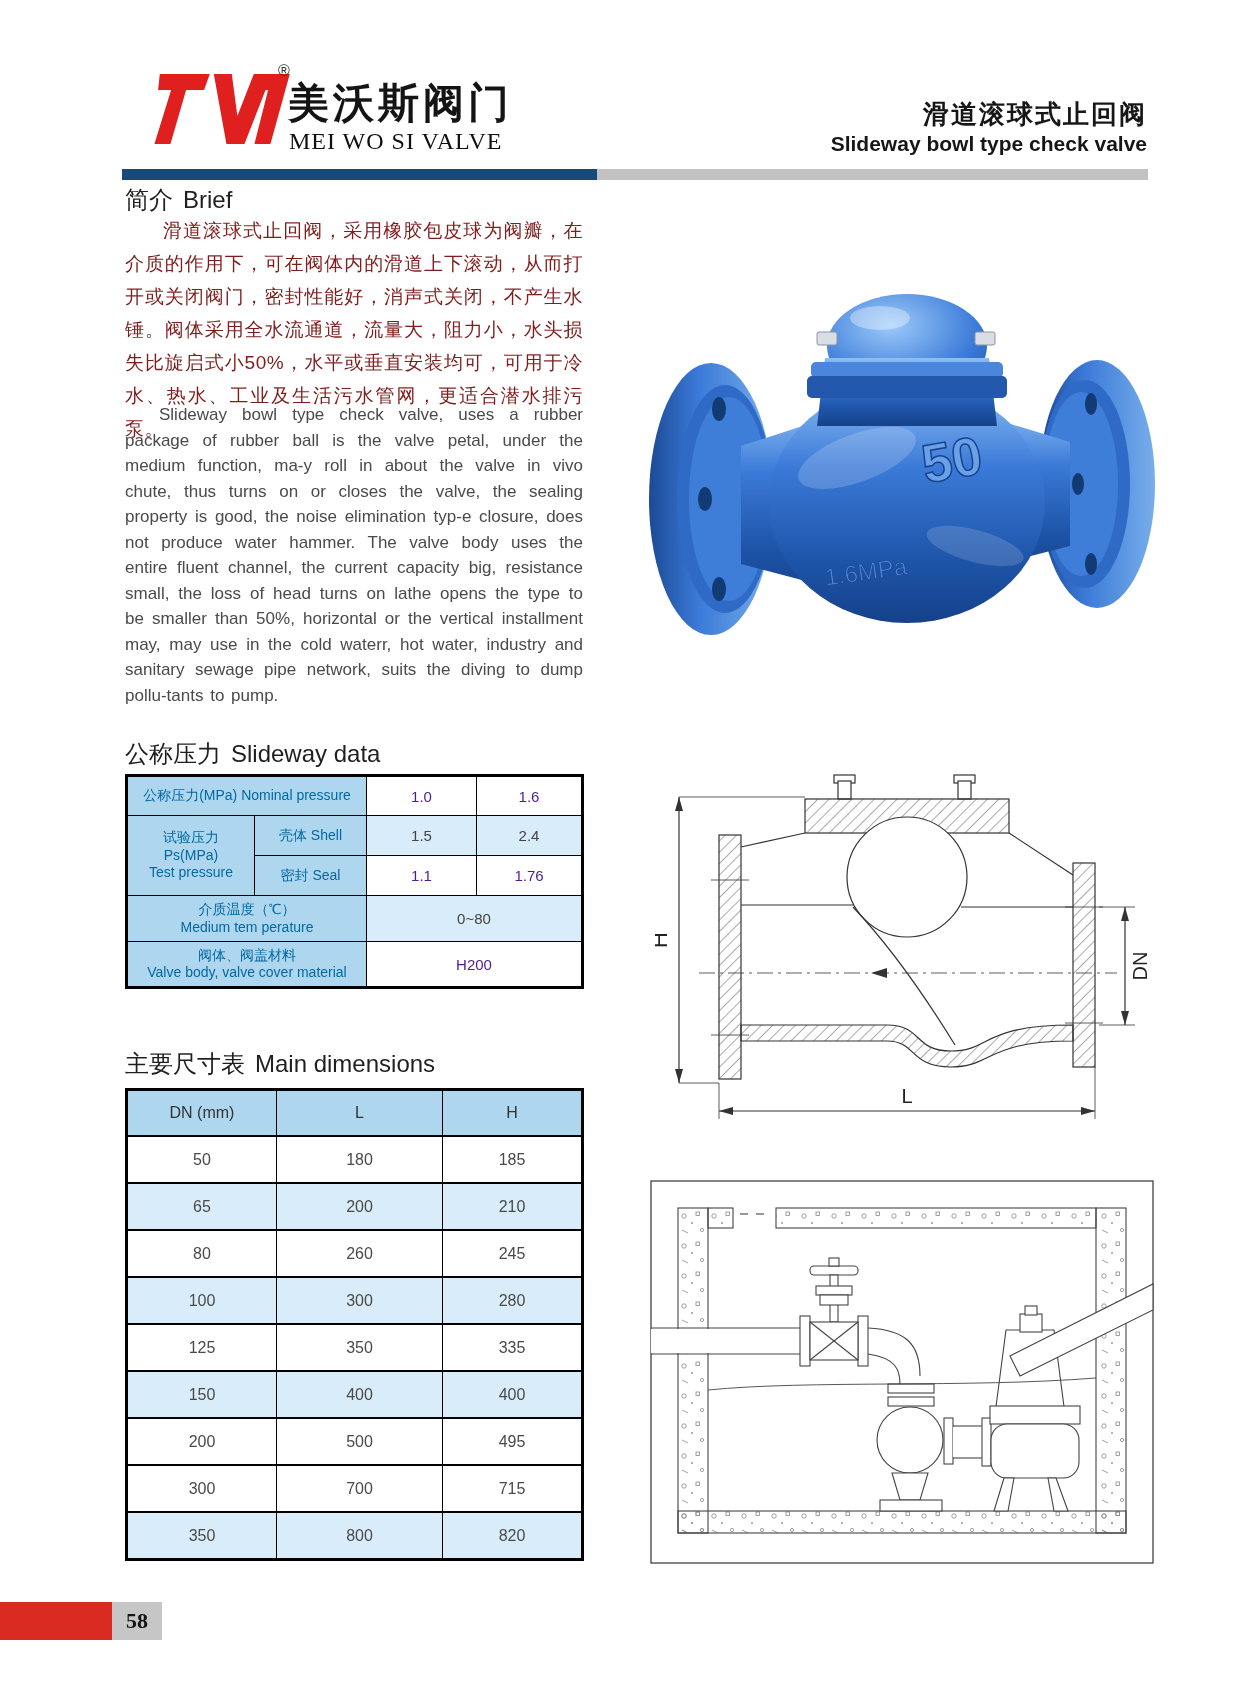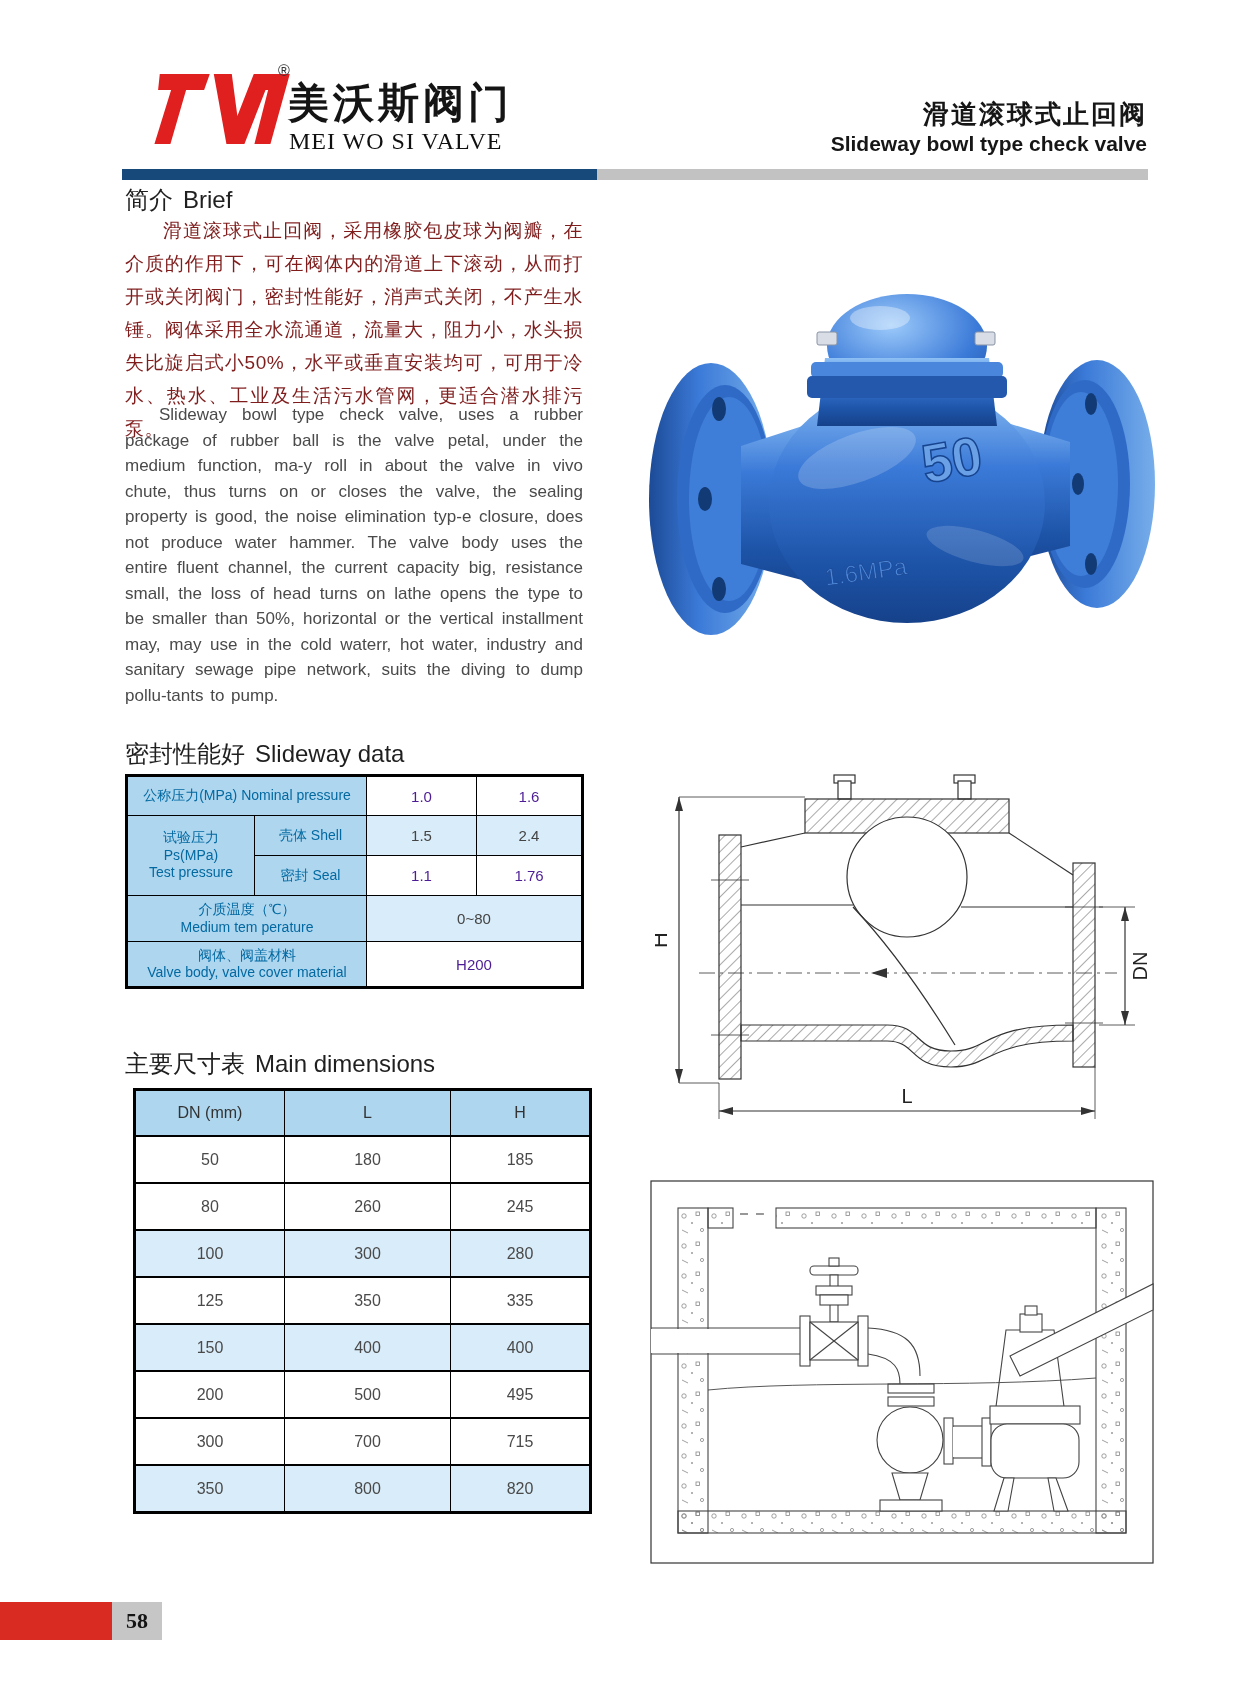--- a/index.html
+++ b/index.html
@@ -30,21 +30,21 @@
   table{border-collapse:collapse;table-layout:fixed;}
   .tech-table{position:absolute;left:125px;top:774px;width:456px;border:3px solid #000;}
   .tech-table td{border:1px solid #000;text-align:center;vertical-align:middle;
                  font-size:15px;color:#0369a1;padding:2px;}
   .tech-table td.lbl{background:#aed6ef;font-size:14px;line-height:1.25;}
   .tech-table td.vwhite{background:#ffffff;color:#4c1d95;}
   .tech-table td.vblue{background:#d9ecf9;color:#444;margin-left:44px;}
   .tech-table tr.r1{height:40px;} .tech-table tr.r2{height:40px;} .tech-table tr.r3{height:40px;}
   .tech-table tr.r4{height:46px;} .tech-table tr.r5{height:46px;}
 
-  .dims-table{position:absolute;left:125px;top:1088px;width:456px;border:3px solid #000;margin-left:8px;}
+  .dims-table{position:absolute;left:125px;top:1088px;width:456px;border:3px solid #000;}
   .dims-table td{border:1px solid #000;border-top-width:2px;text-align:center;
                  vertical-align:middle;font-size:16px;color:#4a4a4a;height:43px;}
   .dims-table tr.hdr td{background:#aed6ef;color:#333;height:42px;border-bottom-width:2px;}
   .dims-table tr.even td{background:#d9ecf9;}
   .dims-table tr.odd td{background:#ffffff;}
 
   
   .valve-photo{position:absolute;left:645px;top:246px;width:515px;height:408px;}
   .model-label{position:absolute;left:640px;top:698px;width:430px;text-align:center;
                font-size:22px;color:#222;letter-spacing:1px;}
@@ -136,21 +136,21 @@
       <text x="310" y="232" font-size="54" font-weight="bold" fill="#6aa0e6" stroke="#17448f" stroke-width="1.5" text-anchor="middle" transform="rotate(-10 310 232)">50</text>
       <text x="222" y="334" font-size="24" fill="#4c86d8" stroke="#1c4a96" stroke-width="0.8" text-anchor="middle" transform="rotate(-8 222 334)">1.6MPa</text>
 
       <ellipse cx="235" cy="72" rx="30" ry="12" fill="#fff" opacity="0.35"></ellipse>
       <ellipse cx="212" cy="212" rx="62" ry="24" fill="#fff" opacity="0.18" transform="rotate(-20 212 212)"></ellipse>
       <ellipse cx="330" cy="300" rx="50" ry="16" fill="#fff" opacity="0.15" transform="rotate(15 330 300)"></ellipse>
     </g>
   </svg>
 
   <div class="sec-heading" style="top:738px;">
-    <span>密封性能好</span><span class="en">Slideway data</span>
+    <span>公称压力</span><span class="en">Slideway data</span>
   </div>
   <table class="tech-table">
     <colgroup>
         <col style="width:128px">
         <col style="width:112px">
         <col style="width:110px">
         <col style="width:106px">
       </colgroup>
     <tbody>
         <tr class="r1">
@@ -261,20 +261,25 @@
         <tr class="hdr">
       <td>DN (mm)</td>
       <td>L</td>
       <td>H</td>
     </tr>
     <tr class="odd">
           <td>50</td>
           <td>180</td>
           <td>185</td>
         </tr>
+    <tr class="even">
+          <td>65</td>
+          <td>200</td>
+          <td>210</td>
+        </tr>
     <tr class="odd">
           <td>80</td>
           <td>260</td>
           <td>245</td>
         </tr>
     <tr class="even">
           <td>100</td>
           <td>300</td>
           <td>280</td>
         </tr>

